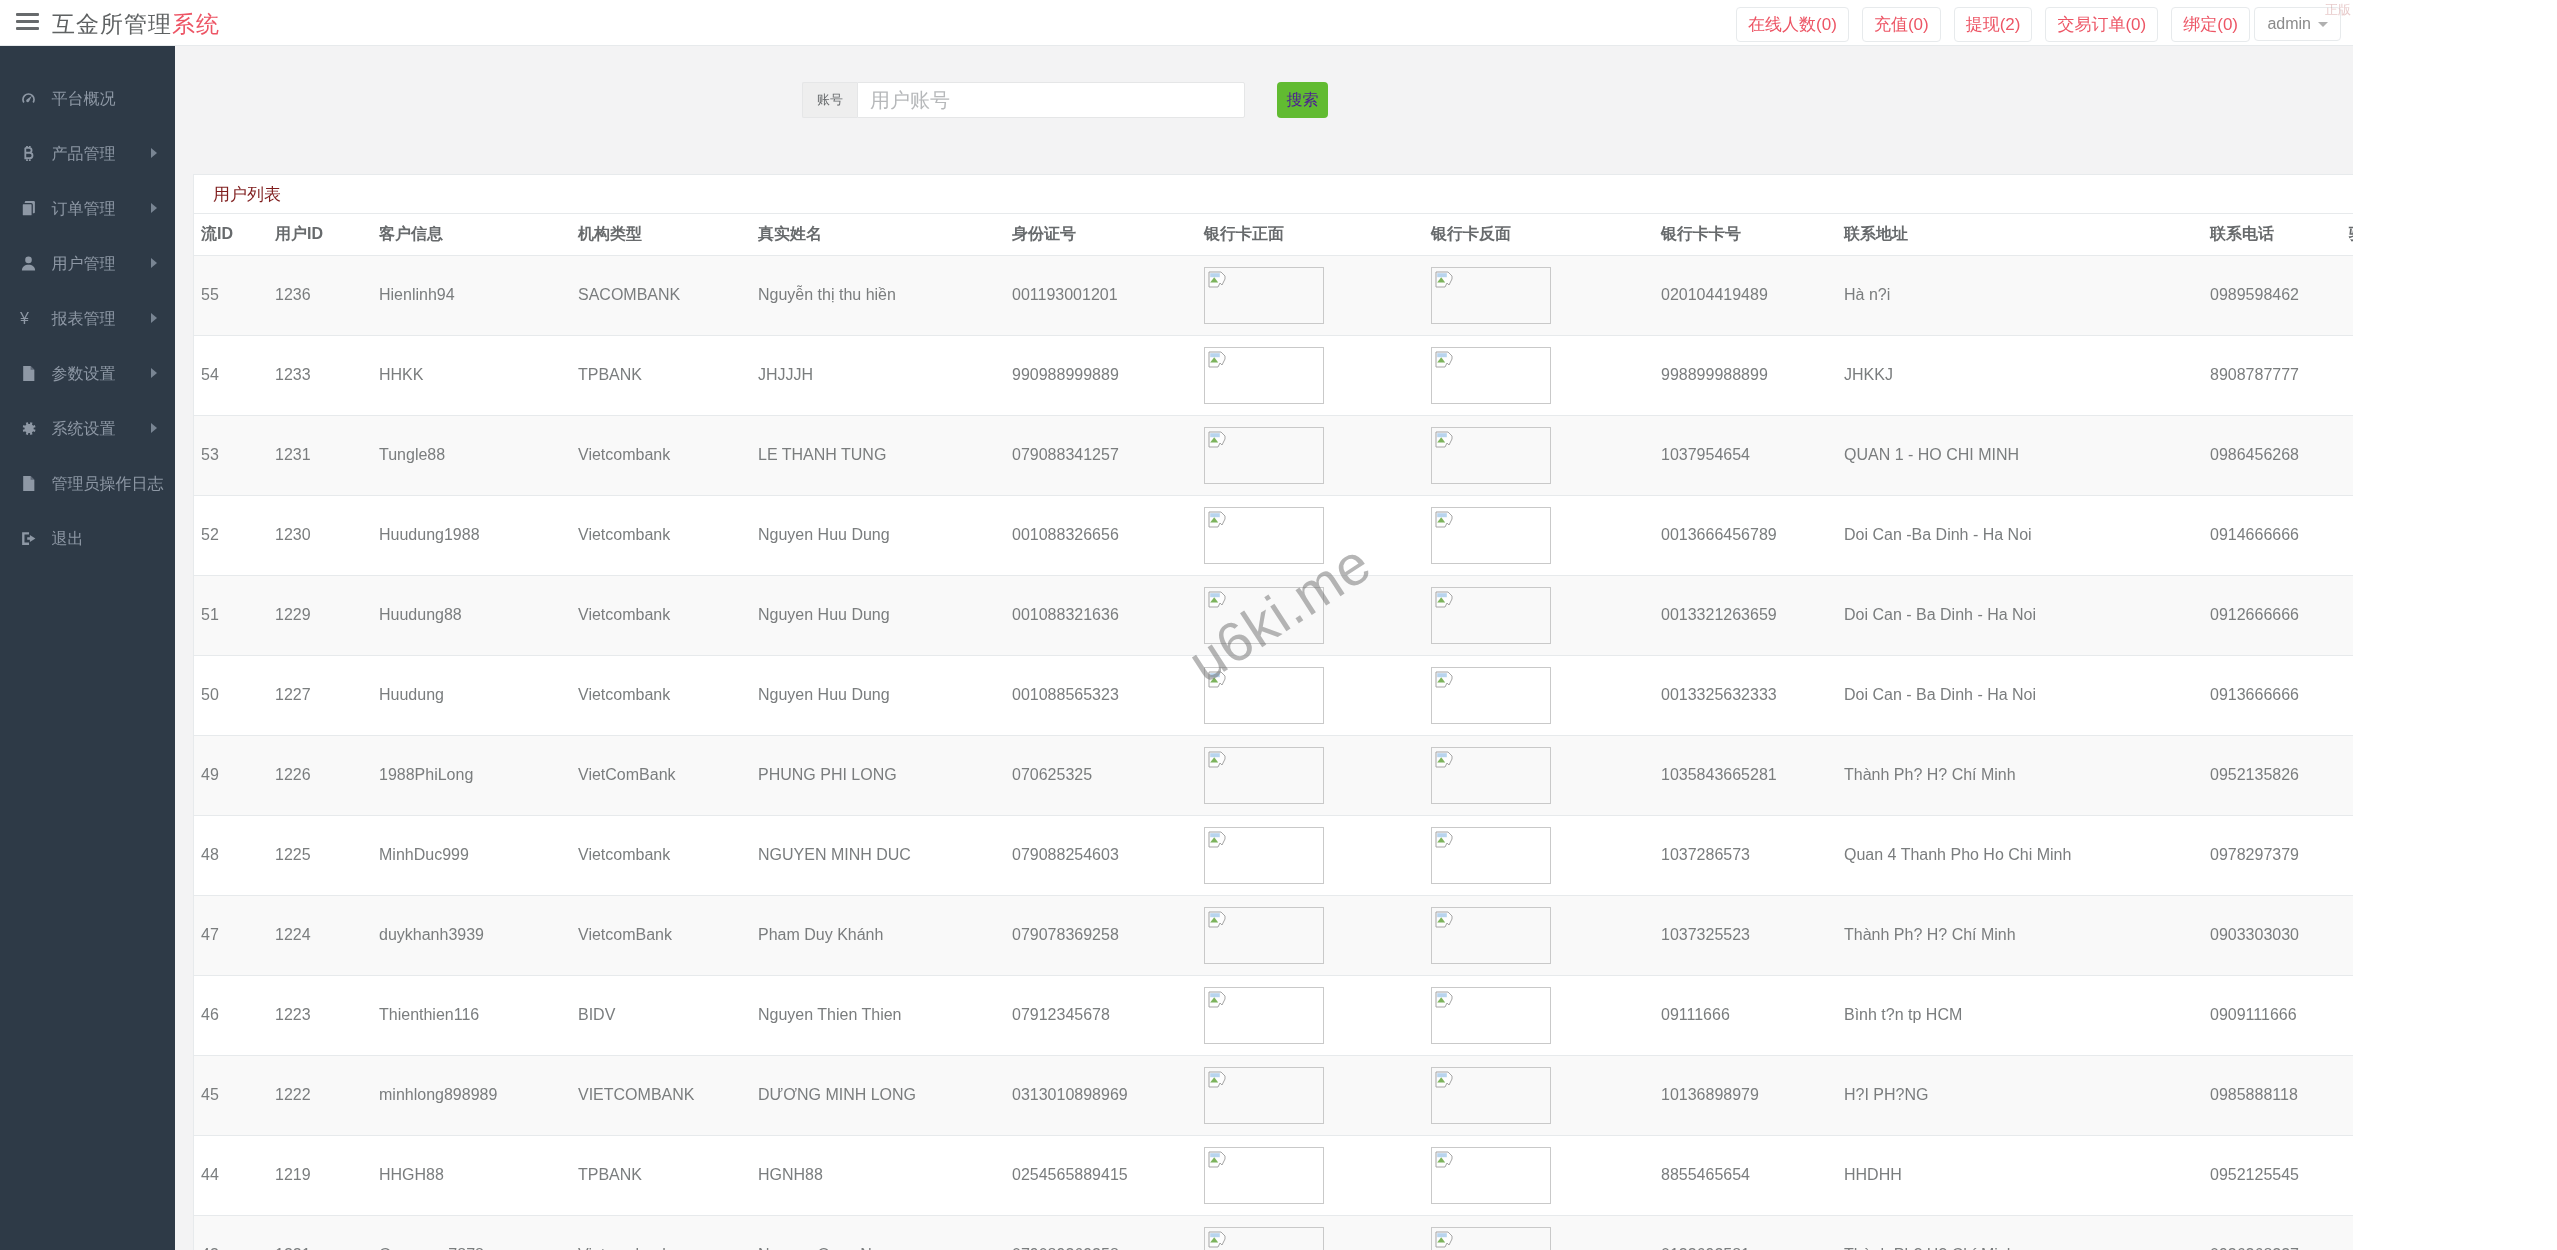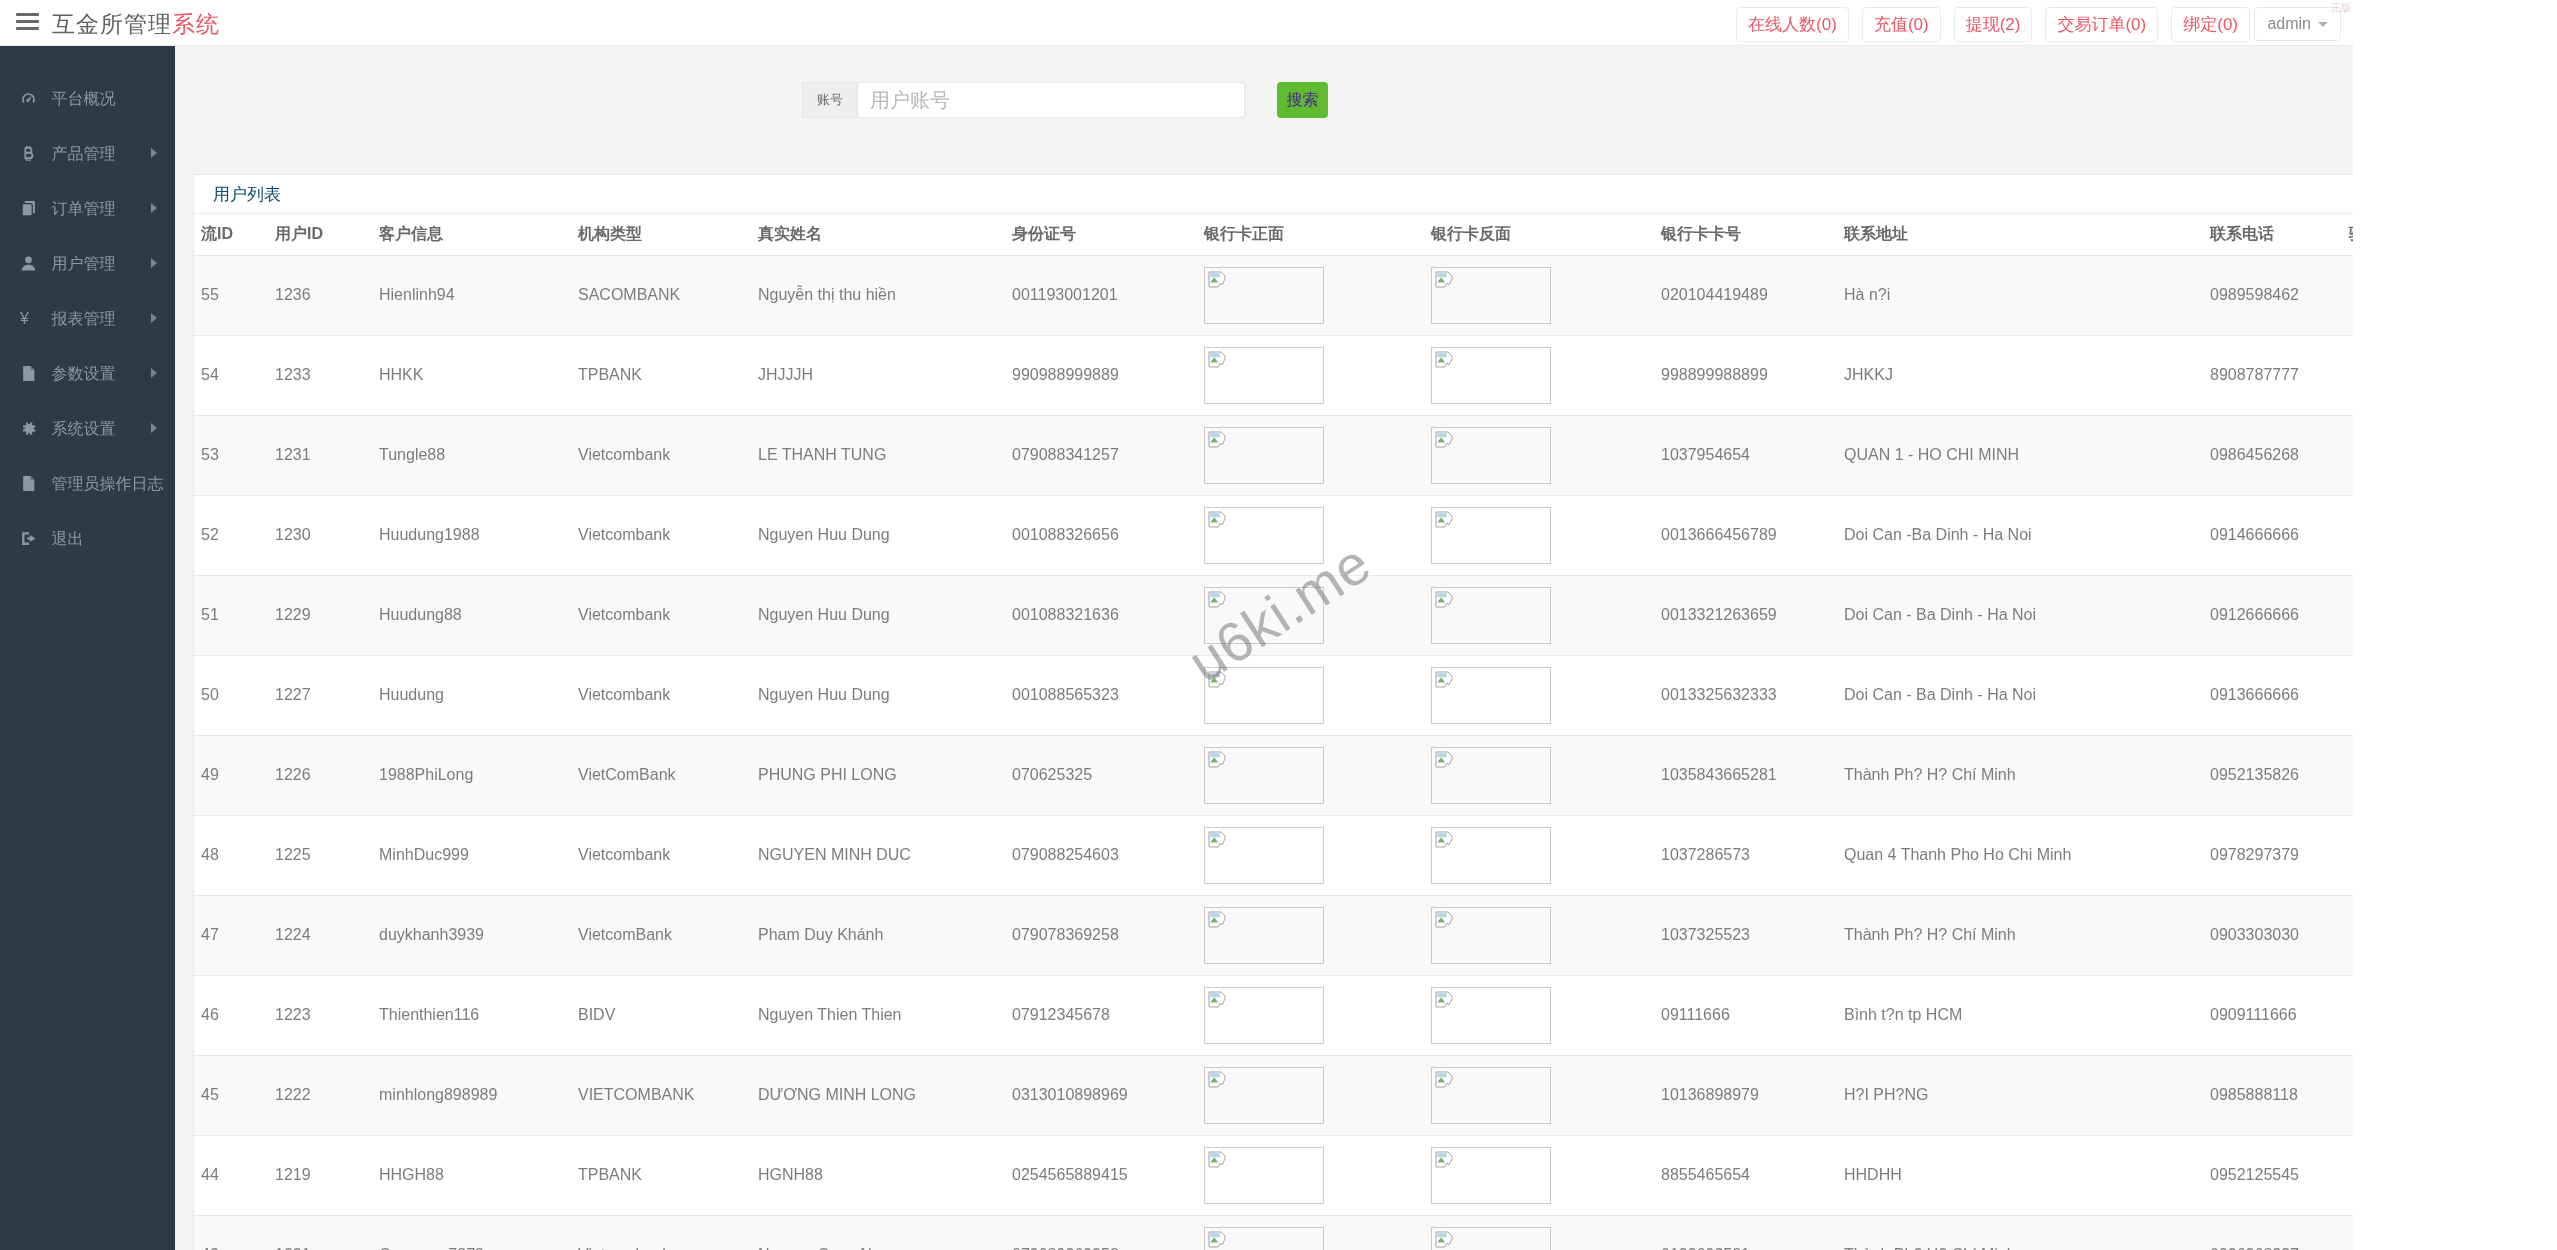--- a/index.html
+++ b/index.html
@@ -16,41 +16,41 @@
   
   .topbar{position:absolute;top:0;left:0;right:0;height:46px;background:#fff;border-bottom:1px solid #e7eaec;z-index:6;}
   .hamburger{position:absolute;left:16px;top:13px;width:23px;height:20px;cursor:pointer;}
   .hamburger span{display:block;height:3px;background:#676a6c;margin-bottom:4px;border-radius:1px;}
   .brand{position:absolute;left:52px;top:9px;font-size:23px;color:#5f6263;letter-spacing:1px;white-space:nowrap;}
   .brand .accent{color:var(--accent-red);}
   .top-links{position:absolute;right:103px;top:7px;display:flex;gap:13px;padding-left:6px;}
   .top-link{display:inline-block;color:var(--accent-red);font-size:17px;line-height:1;padding:8px 11px;border:1px solid #e7eaec;border-radius:4px;background:#fff;text-decoration:none;white-space:nowrap;cursor:pointer;}
   .admin-menu{position:absolute;right:12px;top:7px;padding:8px 12px;border:1px solid #e7eaec;border-radius:4px;color:#8b8b8b;font-size:16px;line-height:1;cursor:pointer;white-space:nowrap;}
   .caret-down{display:inline-block;margin-left:7px;vertical-align:2px;width:0;height:0;border-left:5px solid transparent;border-right:5px solid transparent;border-top:5px solid #b0b0b0;}
-  .genuine-mark{position:absolute;right:2px;top:1px;font-size:10px;color:rgba(205,140,140,0.45);z-index:7;}
+  .genuine-mark{position:absolute;right:2px;top:1px;font-size:13px;color:rgba(205,140,140,0.45);z-index:7;}
 
   
   .sidebar{position:absolute;left:0;top:46px;width:175px;bottom:0;background:var(--sidebar-bg);padding-top:24px;z-index:5;}
   .side-item{position:relative;height:55px;line-height:55px;padding-left:20px;color:#8e98a5;font-size:16px;cursor:pointer;white-space:nowrap;}
   .side-item .icon{display:inline-block;width:27px;vertical-align:middle;font-size:16px;color:#8e98a5;}
   .side-item .icon svg{vertical-align:-3px;}
   .side-label{vertical-align:middle;}
   .side-caret{position:absolute;right:18px;top:50%;margin-top:-5px;width:0;height:0;border-left:6px solid #798593;border-top:5px solid transparent;border-bottom:5px solid transparent;}
 
   
   .main{position:absolute;left:175px;top:46px;right:0;bottom:0;background:#f3f3f4;overflow:hidden;}
   .search-bar{position:absolute;left:627px;top:36px;height:36px;display:flex;align-items:stretch;}
   .addon{background:#eeeeee;border:1px solid #e5e6e7;border-right:none;color:#676a6c;font-size:13px;padding:0 14px;line-height:34px;border-radius:2px 0 0 2px;}
   .search-input{width:388px;border:1px solid #e5e6e7;padding:0 12px;font-size:20px;color:#676a6c;outline:none;background:#fff;border-radius:0 2px 2px 0;}
   .search-input::placeholder{color:#b6b8ba;}
   .search-btn{margin-left:32px;width:51px;background:var(--button-green);color:#4c1d95;border:none;border-radius:4px;font-size:16px;cursor:pointer;font-family:inherit;}
 
   
   .panel{position:absolute;left:18px;top:128px;width:2346px;height:1140px;background:#fff;border:1px solid #e7eaec;}
-  .panel-title{height:39px;line-height:39px;padding-left:19px;font-size:17px;color:#0c4a6e;border-bottom:1px solid #e7eaec;background:#fff;}
+  .panel-title{height:39px;line-height:39px;padding-left:19px;font-size:17px;color:#7f1d1d;border-bottom:1px solid #e7eaec;background:#fff;}
   table{border-collapse:collapse;table-layout:fixed;width:2344px;}
   thead th{height:41px;text-align:left;padding:0 4px 0 7px;font-size:16px;color:#676a6c;font-weight:700;border-bottom:1px solid #e7eaec;background:#fff;overflow:hidden;white-space:nowrap;}
   tbody td{height:80px;padding:0 4px 0 7px;font-size:16px;color:#7a7d7e;border-top:1px solid #e7eaec;vertical-align:middle;overflow:hidden;white-space:nowrap;background:transparent;}
   tbody tr:nth-child(odd){background:#f9f9f9;}
   tbody tr:nth-child(even){background:#fff;}
 
   .img-box{width:120px;height:57px;border:1px solid #c9c9c9;position:relative;cursor:pointer;}
   .img-box svg{position:absolute;left:2px;top:2px;}
   .edit-btn{display:inline-block;width:47px;height:31px;line-height:31px;text-align:center;background:var(--edit-teal);color:#fff;font-size:15px;border-radius:3px;cursor:pointer;}
 

